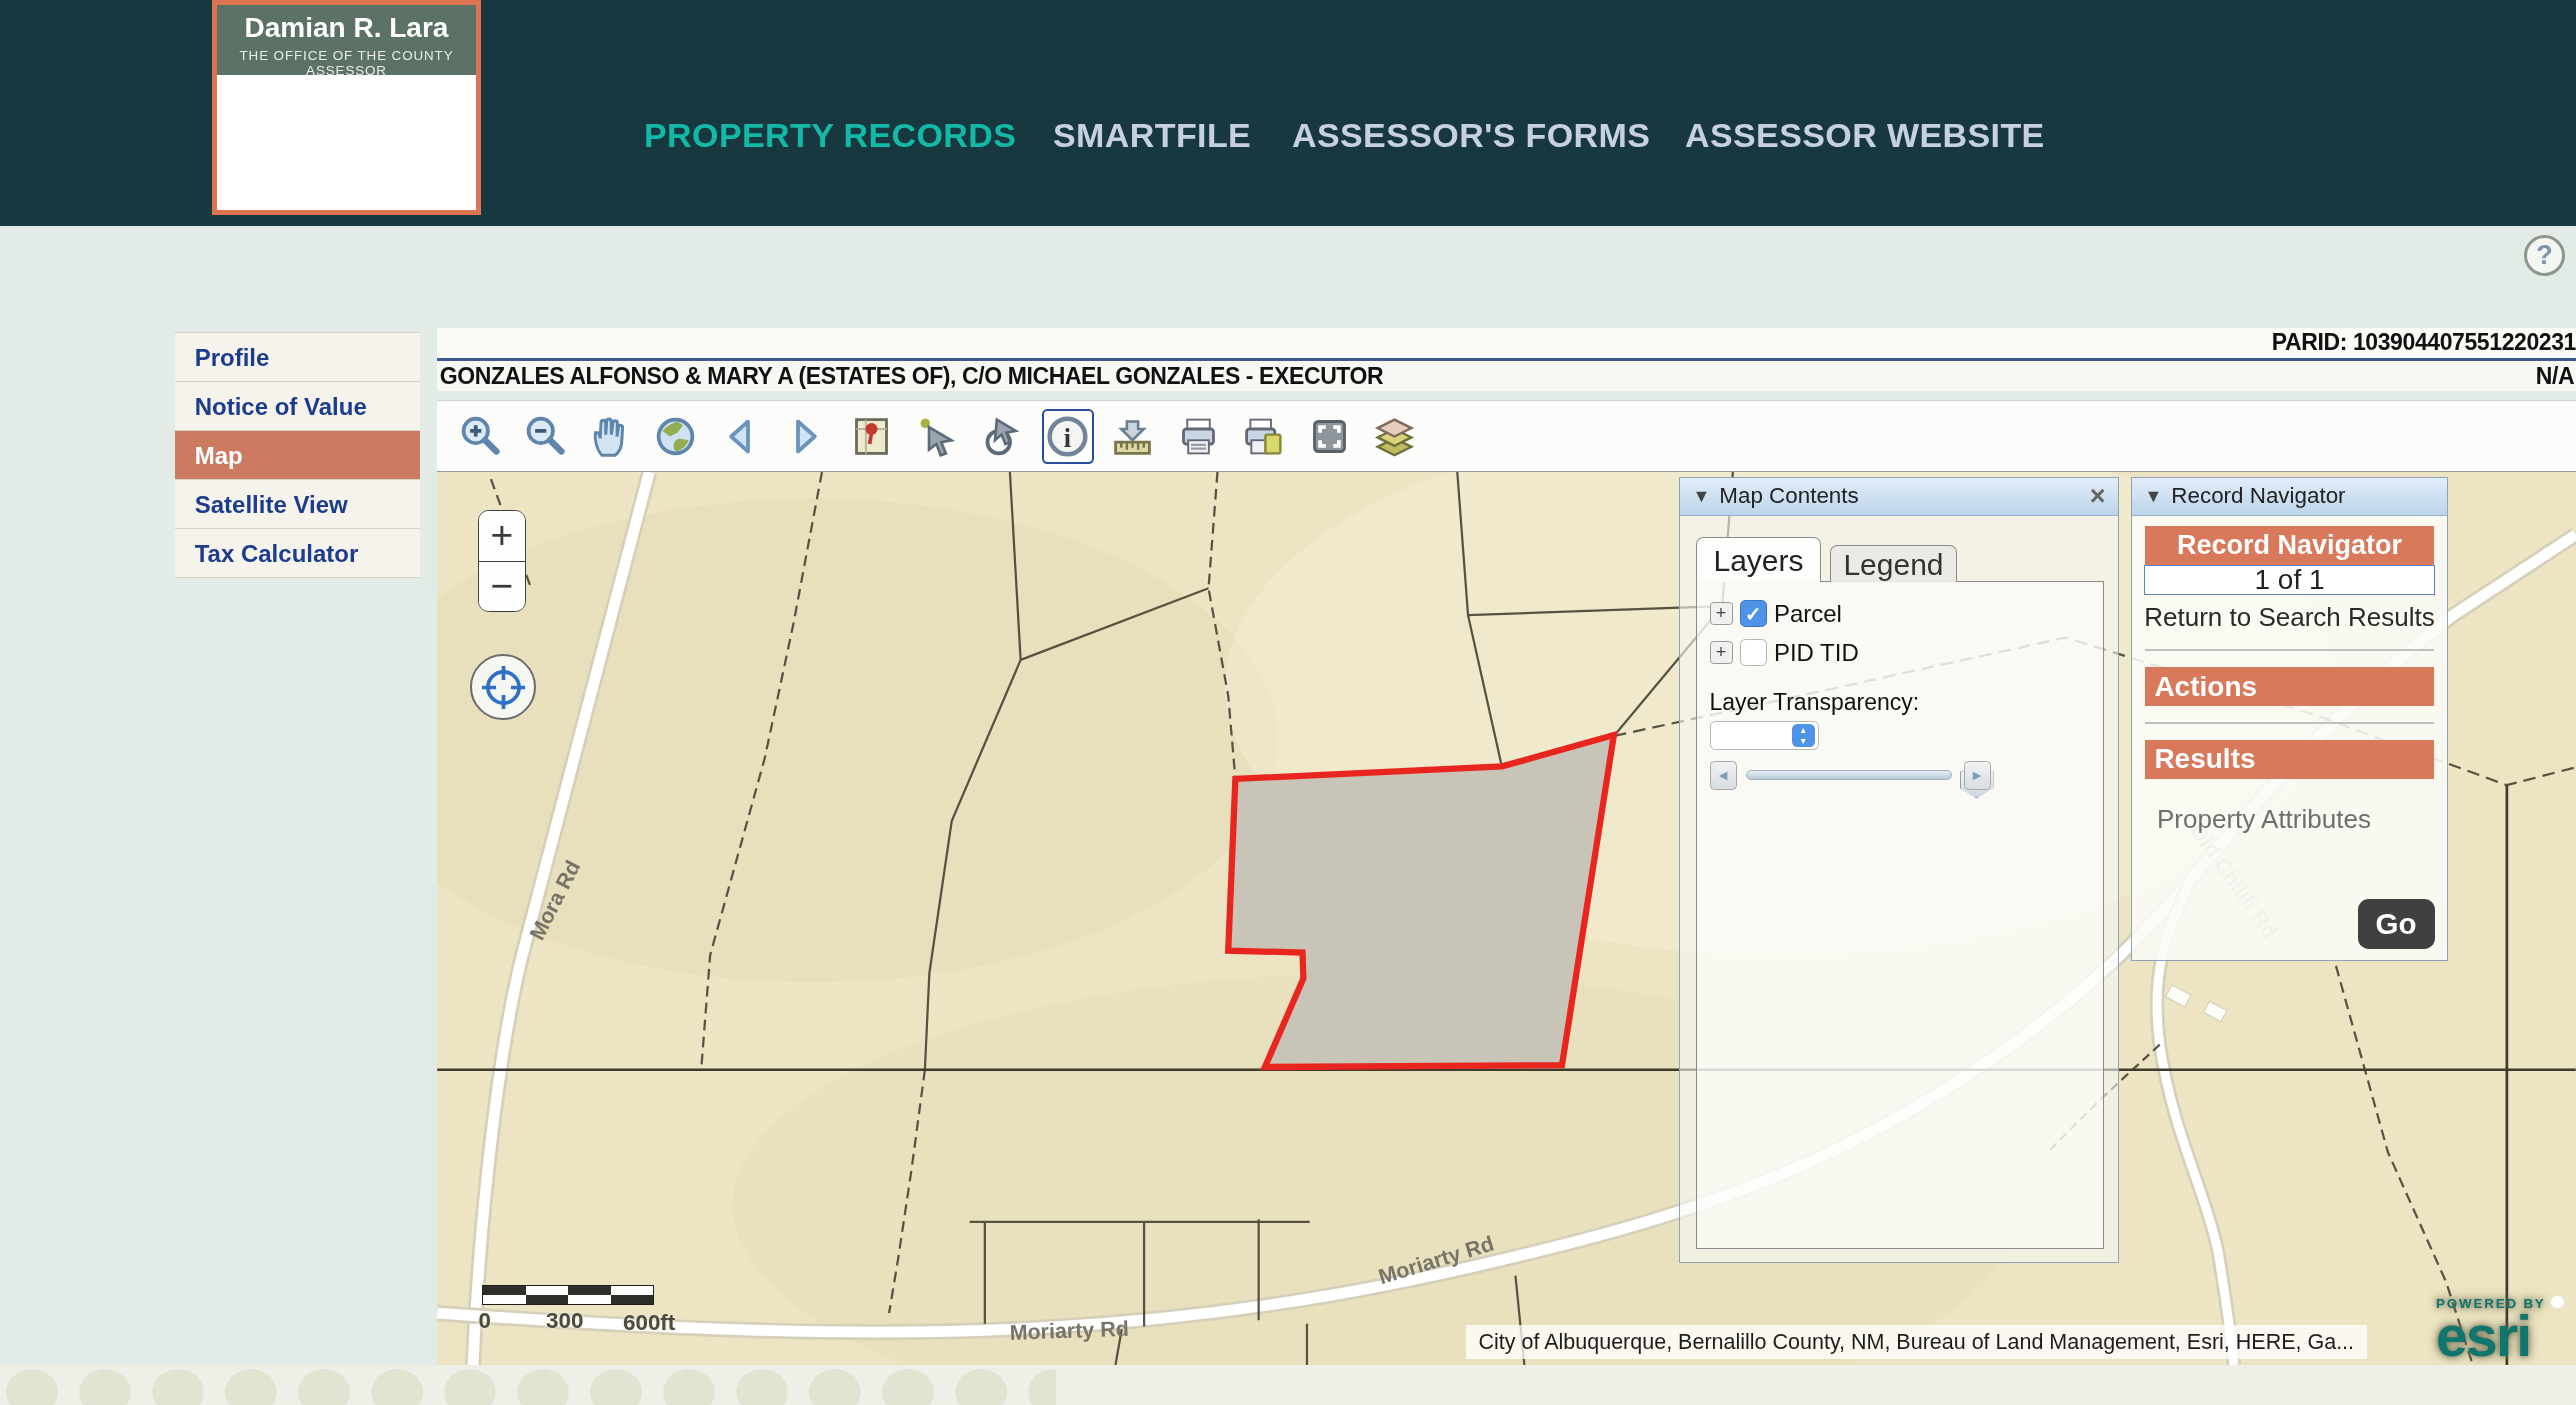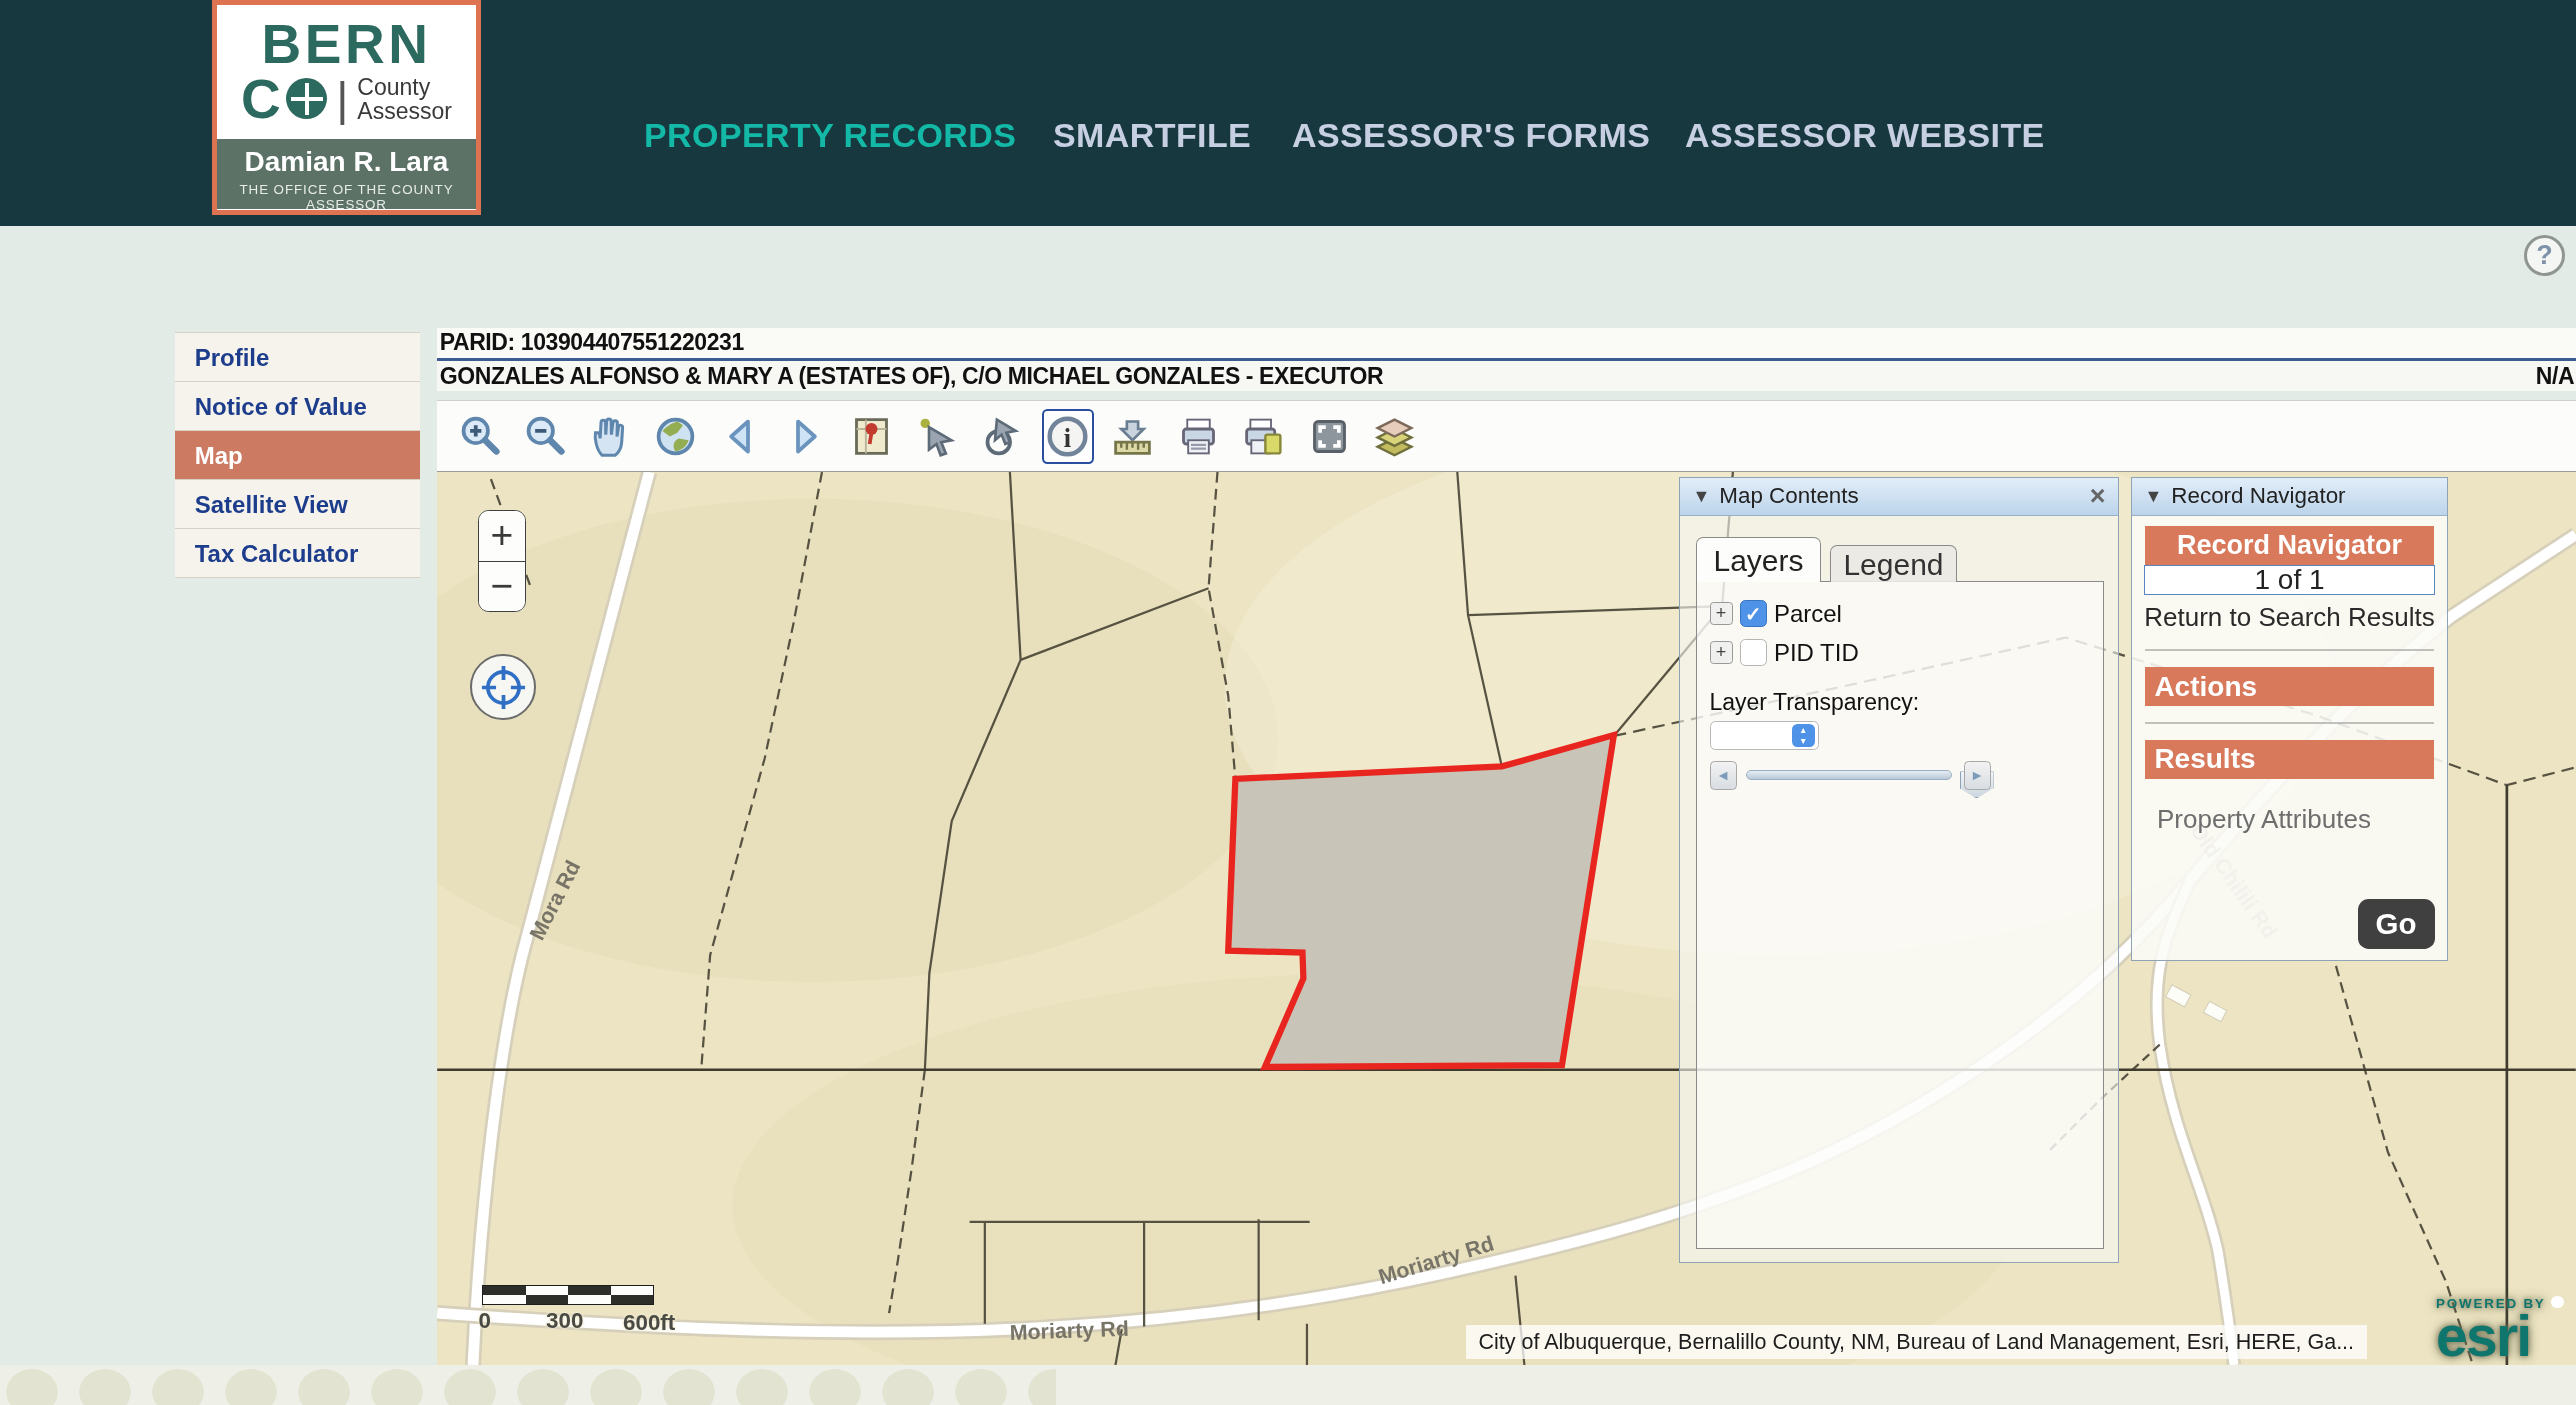--- a/index.html
+++ b/index.html
@@ -27,21 +27,21 @@
   .nav-link.active { color: #14b8a6; }
 
   .help-btn { position: absolute; left: 2524px; top: 235px; width: 41px; height: 41px; border-radius: 50%; background: #f3f6f3; border: 3.6px solid #8f968f; color: #7d93aa; font-size: 27px; font-weight: bold; text-align: center; line-height: 34px; cursor: pointer; }
 
   
   .sidebar { position: absolute; left: 175px; top: 332px; width: 245px; border-top: 0.9px solid #d8d1c6; }
   .side-item { height: 49px; line-height: 49px; padding-left: 19.7px; font-size: 24px; font-weight: bold; color: #1c3c8c; background: #f6f2ec; border-bottom: 0.9px solid #d8d1c6; cursor: pointer; }
   .side-item.active { background: #cd7a63; color: #fff; }
 
   
-  .parid-strip { position: absolute; left: 437px; top: 328px; width: 2139px; height: 29.5px; background: #fafaf6; font-size: 23px; font-weight: bold; color: #111; letter-spacing: -0.4px; line-height: 29.5px; padding-left: 2.7px; }
+  .parid-strip { position: absolute; left: 437px; top: 328px; width: 2139px; height: 29.5px; background: #fafaf6; font-size: 23px; font-weight: bold; color: #111; letter-spacing: -0.4px; line-height: 29.5px; padding-left: 2.7px; text-align: right; }
   .head-divider { position: absolute; left: 437px; top: 358px; width: 2139px; height: 2.7px; background: #3c5d92; }
   .owner-strip { position: absolute; left: 437px; top: 361px; width: 2139px; height: 30px; background: #f7f7f3; font-size: 23px; font-weight: bold; color: #111; letter-spacing: -0.4px; line-height: 30px; padding-left: 2.7px; }
   .owner-na { position: absolute; right: 1.8px; top: 0; }
 
   
   .toolbar { position: absolute; left: 437px; top: 400px; width: 2139px; height: 72px; background: #fcfcfa; border-top: 0.9px solid #cfcfcf; border-bottom: 0.9px solid #9a9a9a; display: flex; align-items: center; padding-left: 16px; gap: 13.4px; }
   .tool { width: 52px; height: 55px; display: flex; align-items: center; justify-content: center; cursor: pointer; }
   .tool svg { width: 45px; height: 45px; }
   .tool.active { border: 2.7px solid #2a4da0; border-radius: 5.4px; background: #fff; }
 
@@ -111,32 +111,20 @@
     background-image: radial-gradient(ellipse 26px 23px at 32px 27px, #e2e4d1 98%, transparent 100%);
     background-size: 73px 57px; }
 </style>
 </head>
 <body>
 
 <div id="app">
 
   <div class="topbar">
     <div class="logo">
-      <div class="logo-white">
-        <div class="logo-bern">BERN</div>
-        <div class="logo-row">
-          <span class="logo-co">C</span>
-          <span class="zia"></span>
-          <span class="logo-div">|</span>
-          <span class="logo-tags">
-            <div>County</div>
-            <div>Assessor</div>
-          </span>
-        </div>
-      </div>
       <div class="logo-sage">
         <div class="logo-name">Damian R. Lara</div>
         <div class="logo-office">THE OFFICE OF THE COUNTY ASSESSOR</div>
       </div>
     </div>
     <span class="nav-link active" style="left:644px">PROPERTY RECORDS</span>
     <span class="nav-link" style="left:1053px">SMARTFILE</span>
     <span class="nav-link" style="left:1292px">ASSESSOR'S FORMS</span>
     <span class="nav-link" style="left:1685px">ASSESSOR WEBSITE</span>
   </div>

